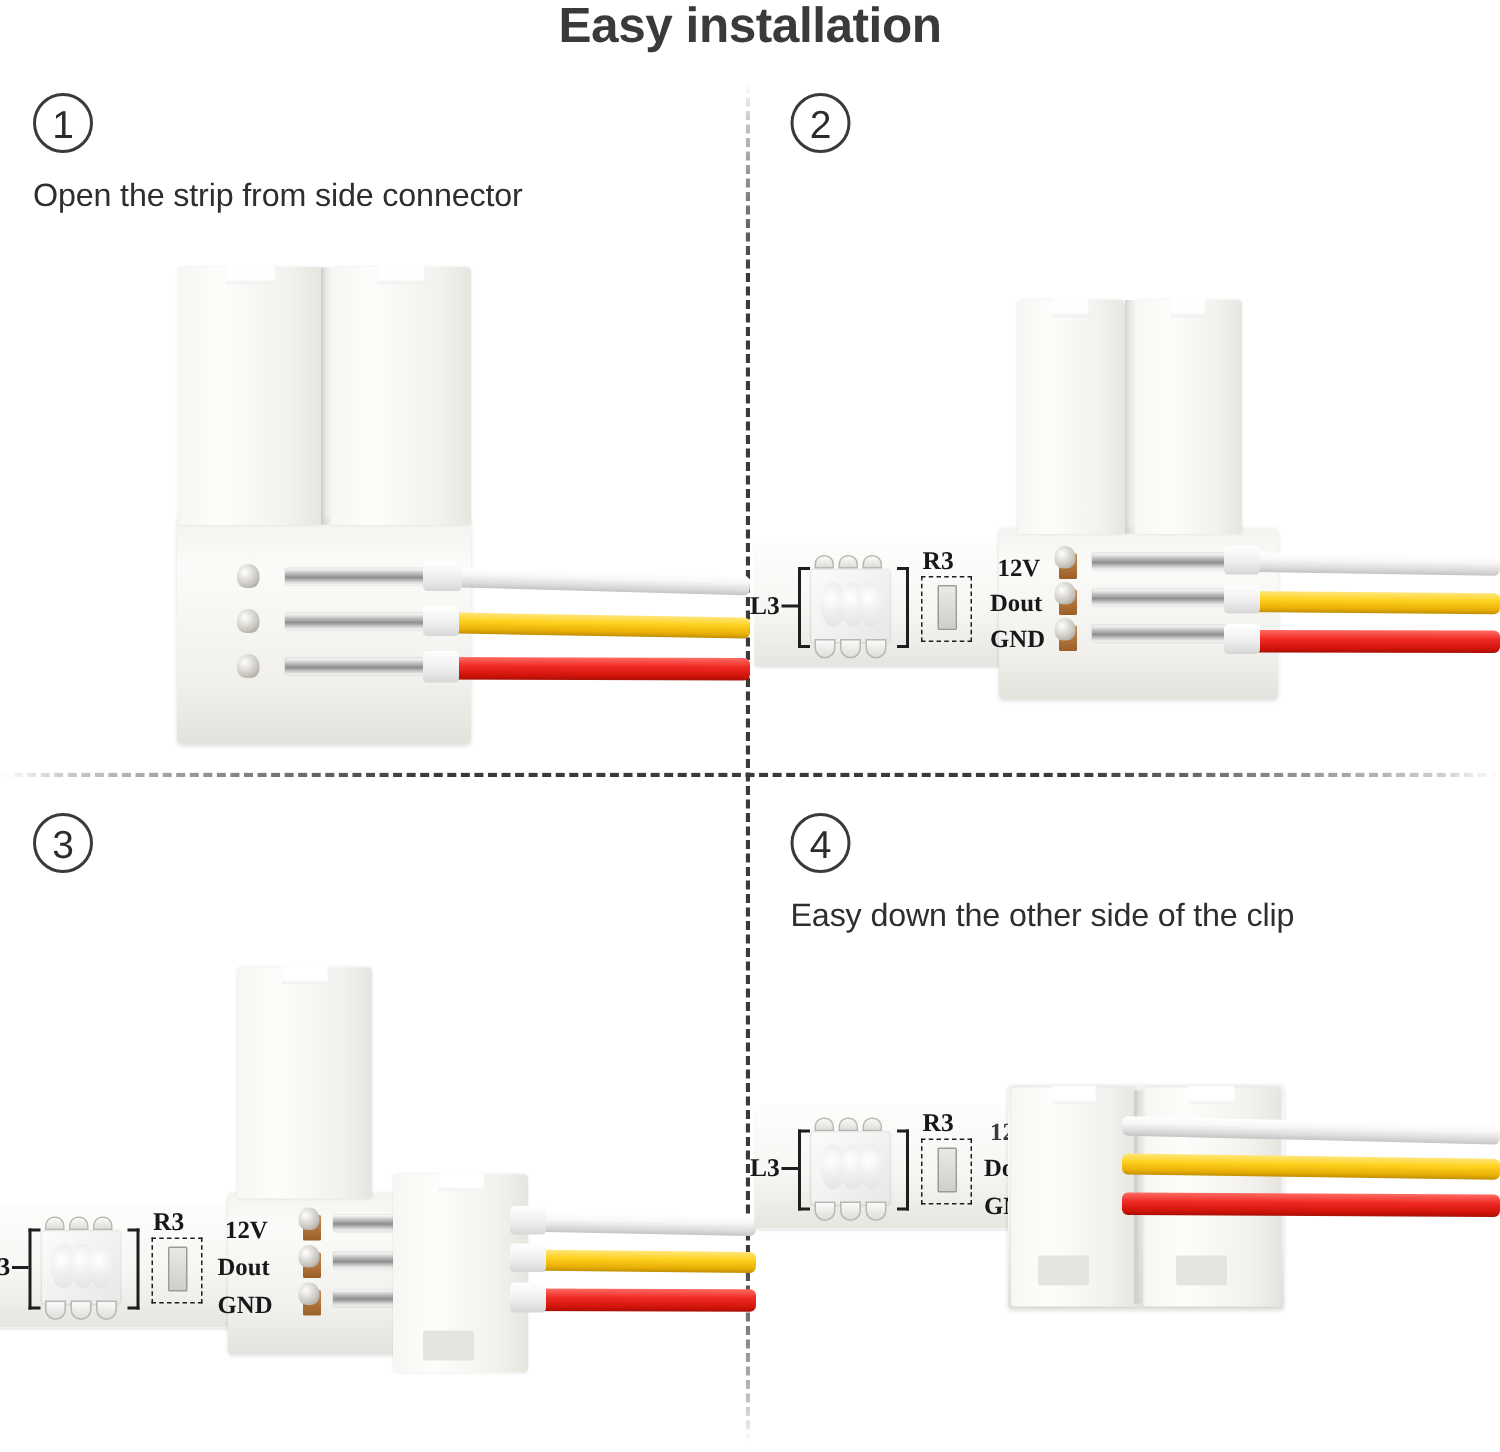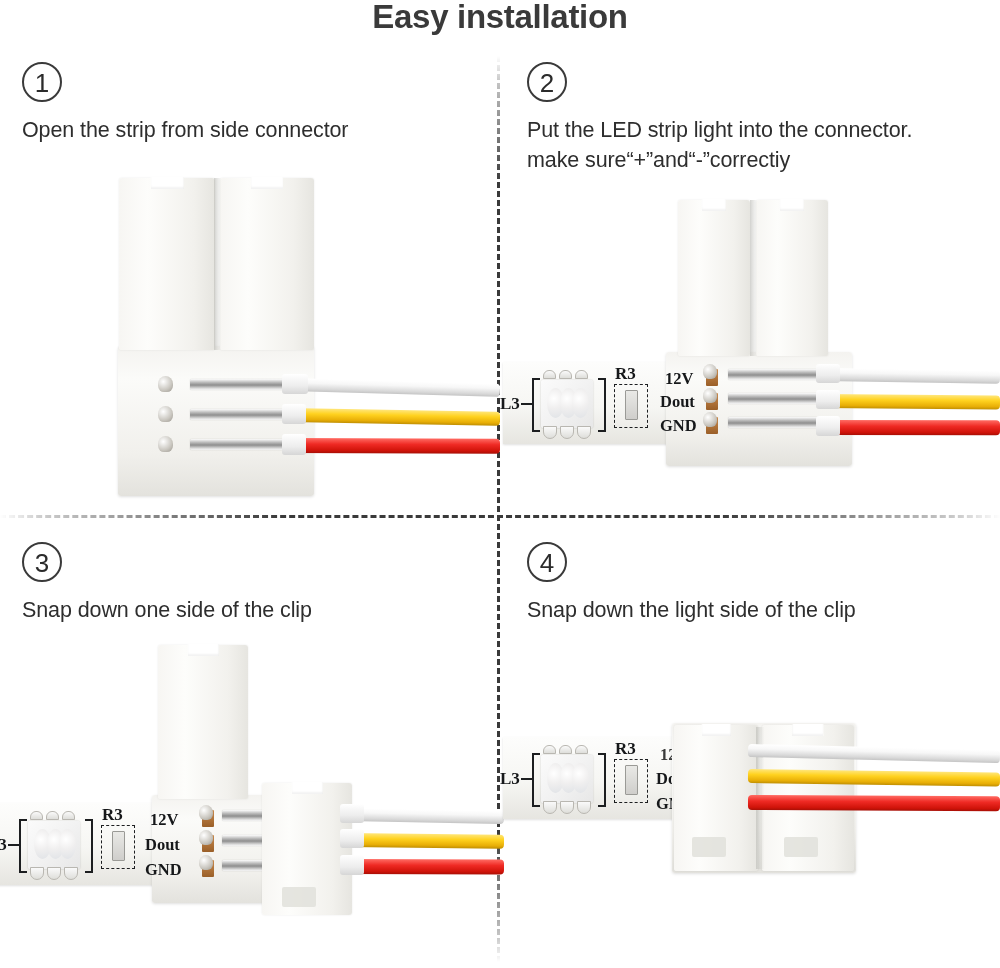--- a/index.html
+++ b/index.html
@@ -221,22 +221,20 @@
   <div class="wire wire-white" style="left:286px; top:378px; width:214px; height:13px; transform:rotate(1.6deg); transform-origin:left center;"></div>
   <div class="wire wire-yellow" style="left:286px; top:408px; width:214px; height:14px; transform:rotate(1.0deg); transform-origin:left center;"></div>
   <div class="wire wire-red" style="left:286px; top:438px; width:214px; height:15px; transform:rotate(0.2deg); transform-origin:left center;"></div>
   <div class="wire-boot" style="left:282px; top:374px; width:26px; height:20px;"></div>
   <div class="wire-boot" style="left:282px; top:404px; width:24px; height:20px;"></div>
   <div class="wire-boot" style="left:282px; top:434px; width:24px; height:21px;"></div>
 </div>
 
 <div class="step" style="left:527px; top:62px; width:470px;">
   <div class="step-num">2</div>
-  <div class="step-caption">Put the LED strip light into the connector.
-make sure“+”and“-”correctiy</div>
 </div>
 
 <div class="stage" style="left:500px; top:0; width:500px; height:515px;">
 
   <div class="strip" style="left:3px; top:362px; width:196px; height:82px;">
     <div class="led-pkg" style="left:38px; top:18px; width:52px; height:48px;">
       <div class="led-die" style="left:6px;  top:8px; width:17px; height:30px;"></div>
       <div class="led-die" style="left:19px; top:8px; width:17px; height:30px;"></div>
       <div class="led-die" style="left:31px; top:8px; width:17px; height:30px;"></div>
     </div>
@@ -284,21 +282,20 @@
   <div class="wire wire-white" style="left:320px; top:368px; width:180px; height:13px; transform:rotate(0.9deg); transform-origin:left center;"></div>
   <div class="wire wire-yellow" style="left:320px; top:394px; width:180px; height:14px; transform:rotate(0.5deg); transform-origin:left center;"></div>
   <div class="wire wire-red" style="left:320px; top:420px; width:180px; height:15px; transform:rotate(0.1deg); transform-origin:left center;"></div>
   <div class="wire-boot" style="left:316px; top:364px; width:24px; height:19px;"></div>
   <div class="wire-boot" style="left:316px; top:390px; width:24px; height:19px;"></div>
   <div class="wire-boot" style="left:316px; top:416px; width:24px; height:20px;"></div>
 </div>
 
 <div class="step" style="left:22px; top:542px; width:440px;">
   <div class="step-num">3</div>
-  <div class="step-caption">Snap down one side of the clip</div>
 </div>
 
 <div class="stage" style="left:0; top:515px; width:500px; height:453px;">
 
   <div class="strip" style="left:-10px; top:288px; width:196px; height:82px;">
     <div class="led-pkg" style="left:38px; top:18px; width:52px; height:48px;">
       <div class="led-die" style="left:6px;  top:8px; width:17px; height:30px;"></div>
       <div class="led-die" style="left:19px; top:8px; width:17px; height:30px;"></div>
       <div class="led-die" style="left:31px; top:8px; width:17px; height:30px;"></div>
     </div>
@@ -347,21 +344,21 @@
   <div class="wire wire-white" style="left:344px; top:293px; width:160px; height:13px; transform:rotate(1.1deg); transform-origin:left center;"></div>
   <div class="wire wire-yellow" style="left:344px; top:318px; width:160px; height:14px; transform:rotate(0.6deg); transform-origin:left center;"></div>
   <div class="wire wire-red" style="left:344px; top:344px; width:160px; height:15px; transform:rotate(0.2deg); transform-origin:left center;"></div>
   <div class="wire-boot" style="left:340px; top:289px; width:24px; height:19px;"></div>
   <div class="wire-boot" style="left:340px; top:314px; width:24px; height:19px;"></div>
   <div class="wire-boot" style="left:340px; top:340px; width:24px; height:20px;"></div>
 </div>
 
 <div class="step" style="left:527px; top:542px; width:470px;">
   <div class="step-num">4</div>
-  <div class="step-caption">Snap down the light side of the clip</div>
+  <div class="step-caption">Easy down the other side of the clip</div>
 </div>
 
 <div class="stage" style="left:500px; top:515px; width:500px; height:453px;">
 
   <div class="strip" style="left:3px; top:222px; width:196px; height:82px;">
     <div class="led-pkg" style="left:38px; top:18px; width:52px; height:48px;">
       <div class="led-die" style="left:6px;  top:8px; width:17px; height:30px;"></div>
       <div class="led-die" style="left:19px; top:8px; width:17px; height:30px;"></div>
       <div class="led-die" style="left:31px; top:8px; width:17px; height:30px;"></div>
     </div>

